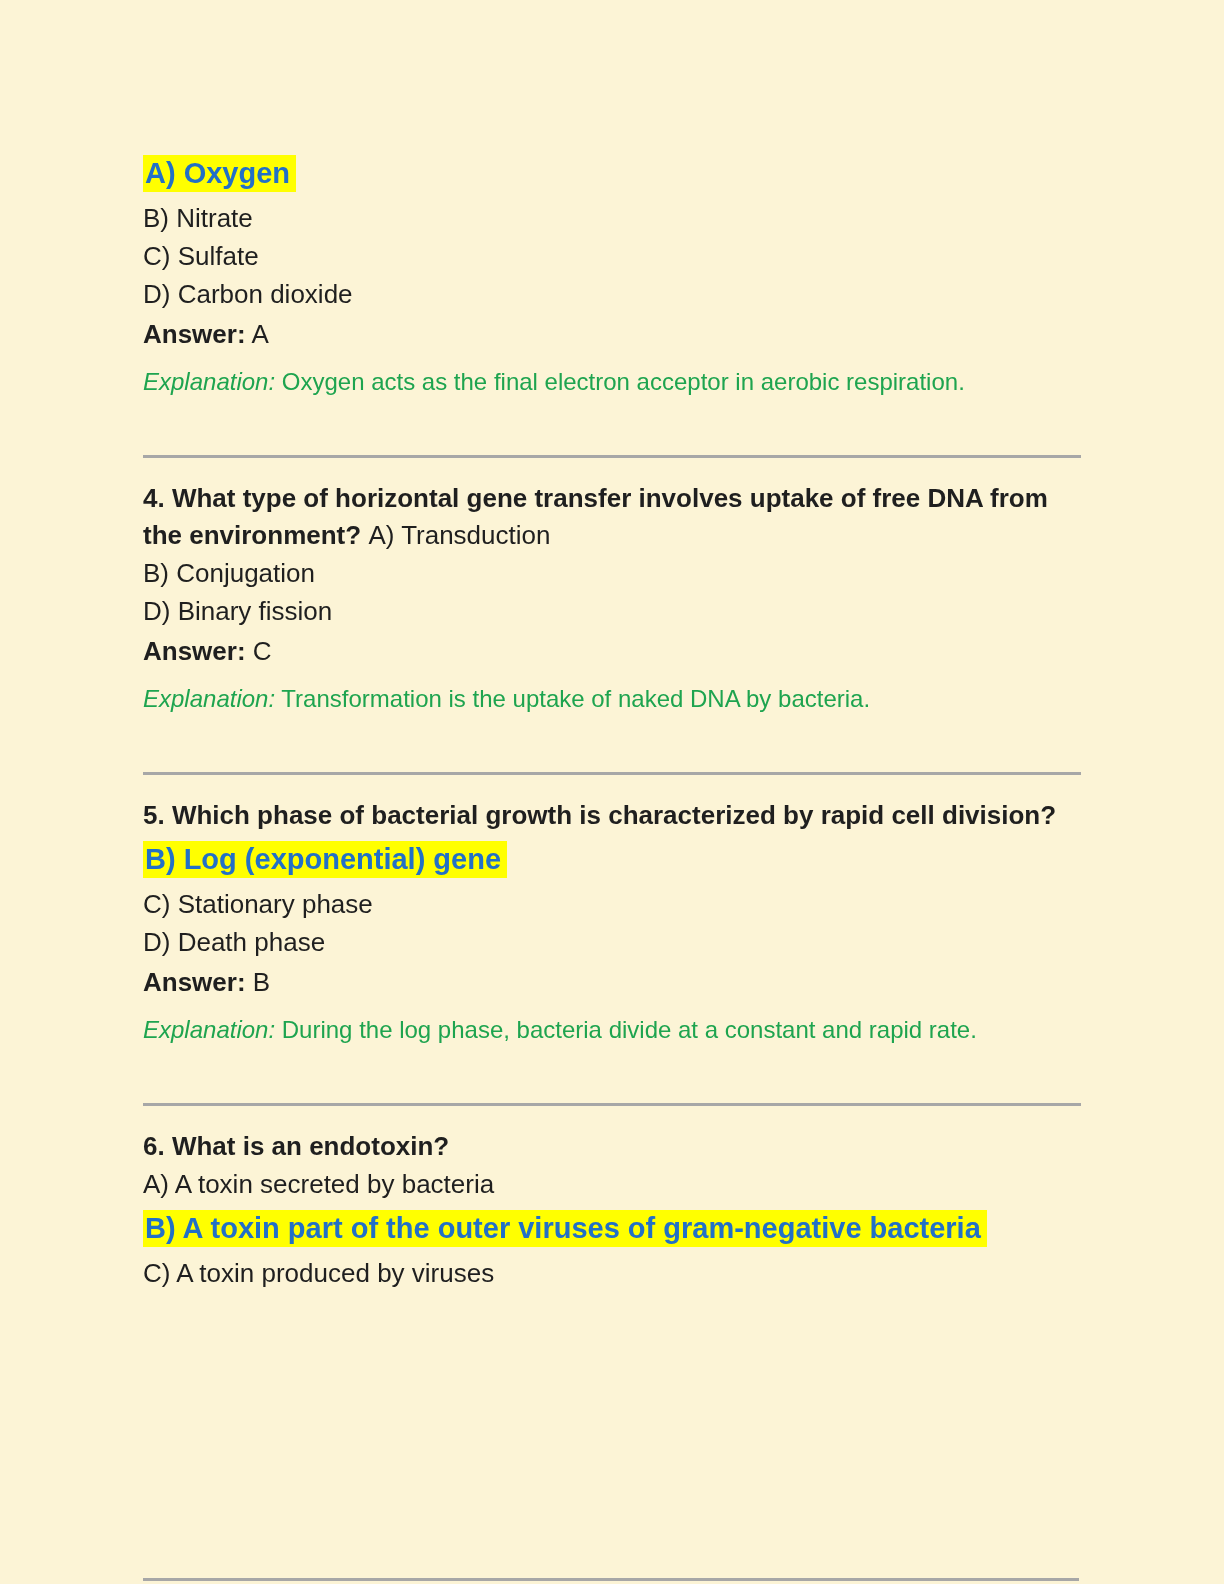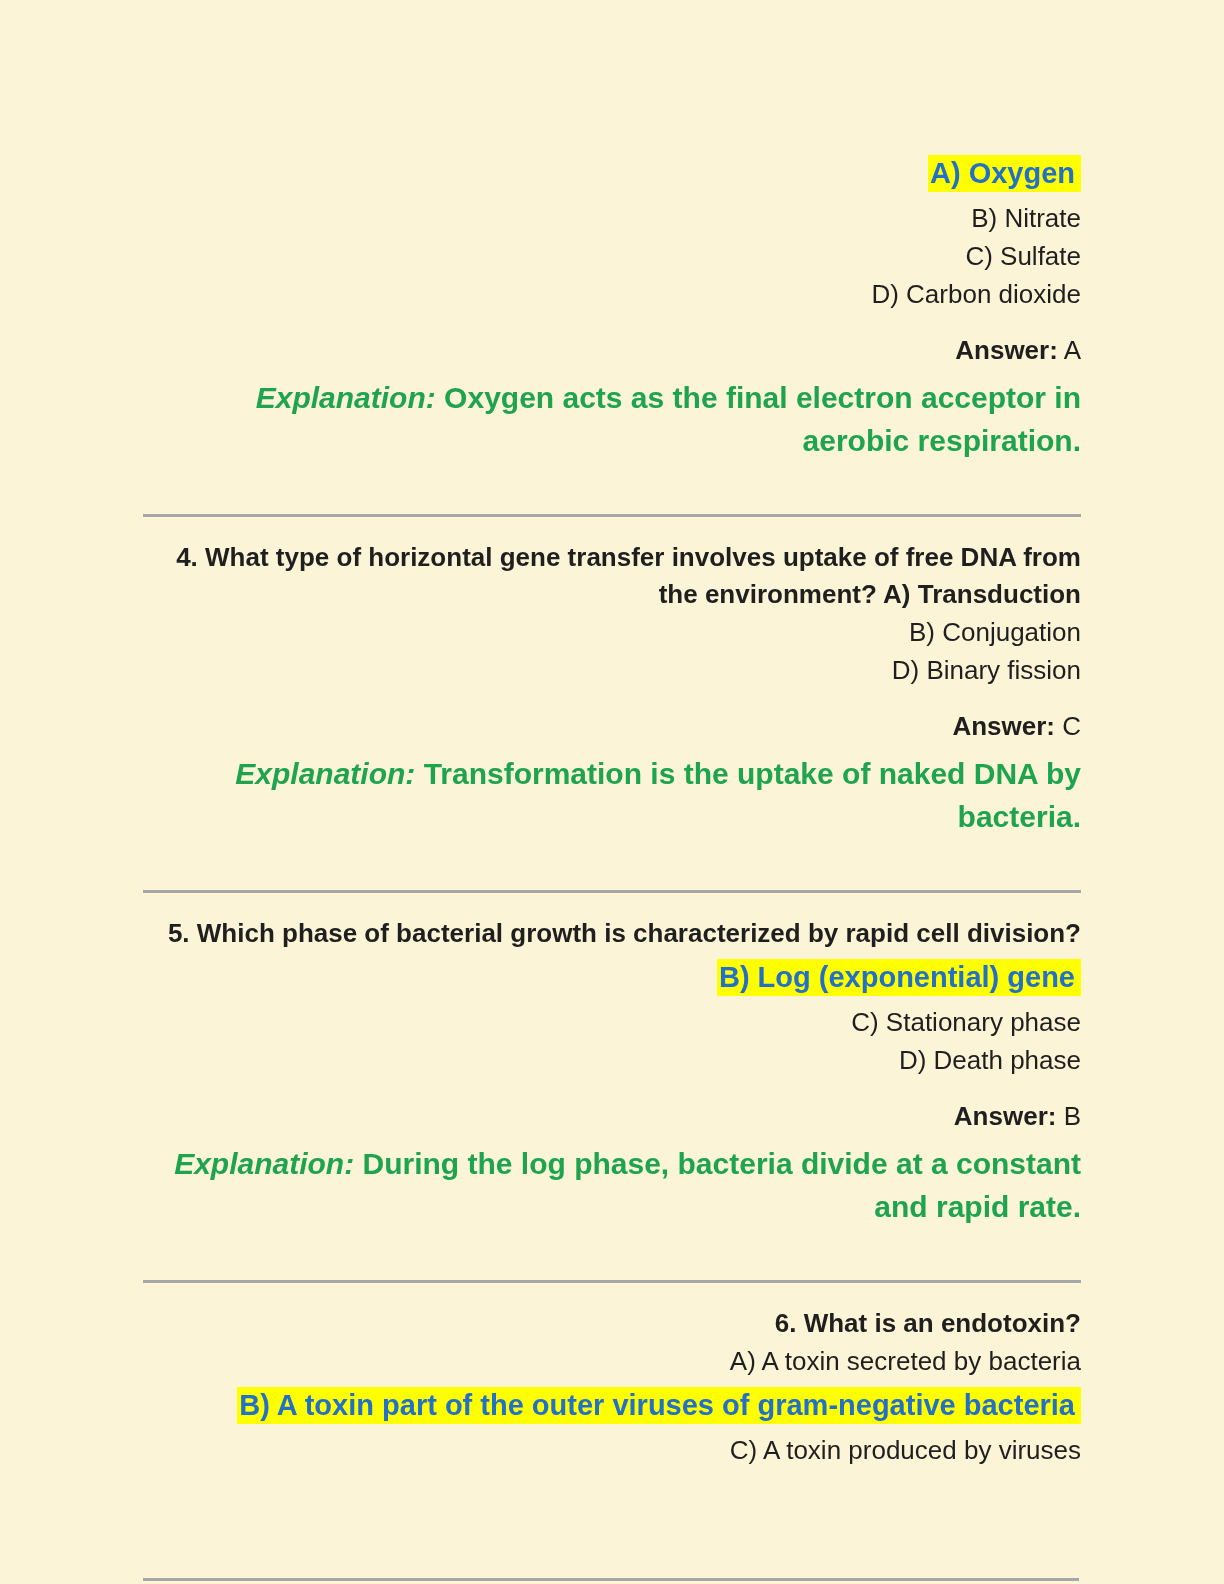--- a/index.html
+++ b/index.html
@@ -5,21 +5,21 @@
   html, body { margin: 0; padding: 0; }
   body {
     width: 1224px;
     height: 1584px;
     background: var(--bg, #FCF4D6);
     font-family: "Liberation Sans", sans-serif;
     color: #1f1f1f;
     position: relative;
     overflow: hidden;
   }
-  .page { padding: 148px 143px 0 143px; text-align: right; }
+  .page { padding: 148px 143px 0 143px; }
   p { margin: 0; }
 
   .opt {
     font-size: 26px;
     line-height: 38px;
   }
   .opt-hl { margin: 4px 0 5px 0; }
   .opt-hl .hl {
     background: var(--hl, #FFFF00);
     color: var(--blue, #2270C7);
@@ -27,34 +27,34 @@
     font-size: 29px;
     line-height: 42px;
     padding: 2px 6px 3px 2px;
   }
 
   .q {
     font-weight: bold;
     font-size: 26px;
     line-height: 37px;
   }
-  .q .qopt { font-weight: bold; }
+  .q .qopt { font-weight: normal; }
 
   .answer {
-    margin-top: 18px;
+    margin-top: 2px;
     font-size: 26px;
     line-height: 38px;
   }
   .answer .lbl { font-weight: bold; }
 
   .expl {
     margin-top: 7px;
     color: var(--green, #1EA44F);
-    font-weight: bold;
-    font-size: 30px;
+    font-weight: normal;
+    font-size: 24px;
     line-height: 43px;
   }
   .expl .lbl { font-style: italic; }
 
   .divider {
     height: 3px;
     background: var(--gray, #A7A7A7);
     margin: 52px 0 22px 0;
   }
   .divider-bottom {

